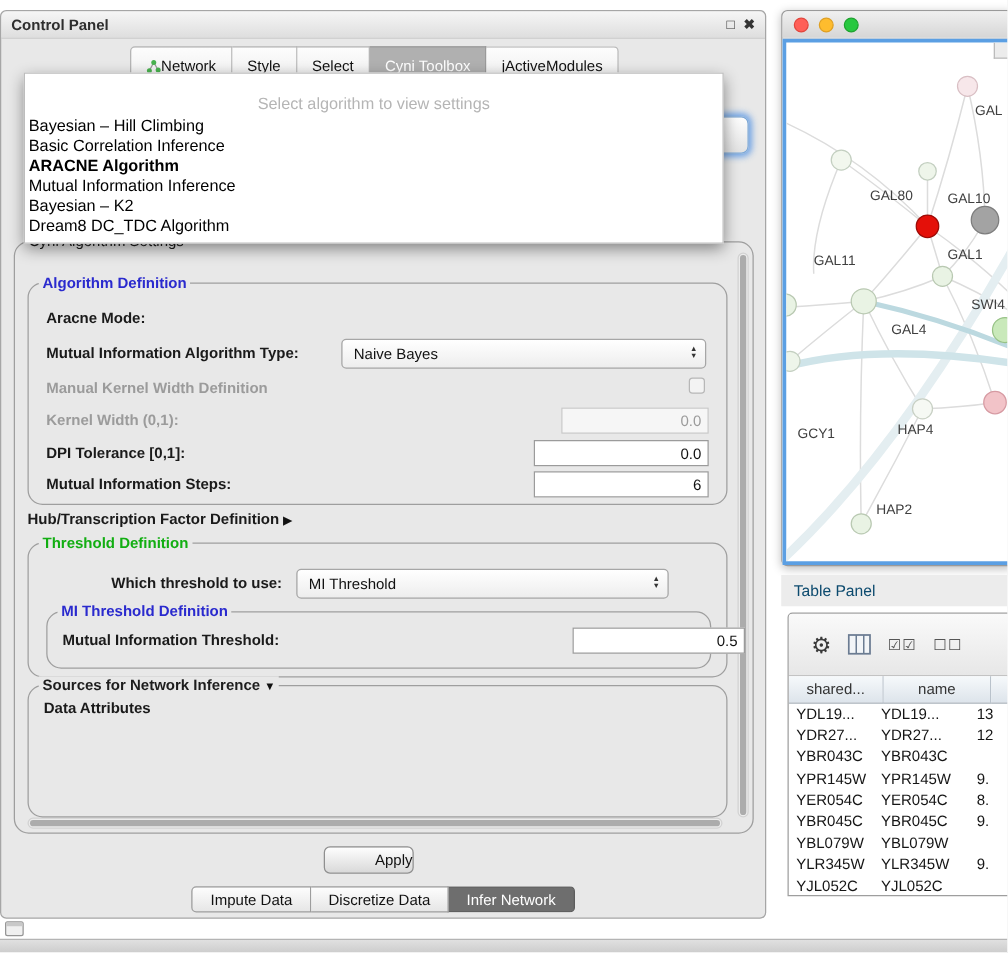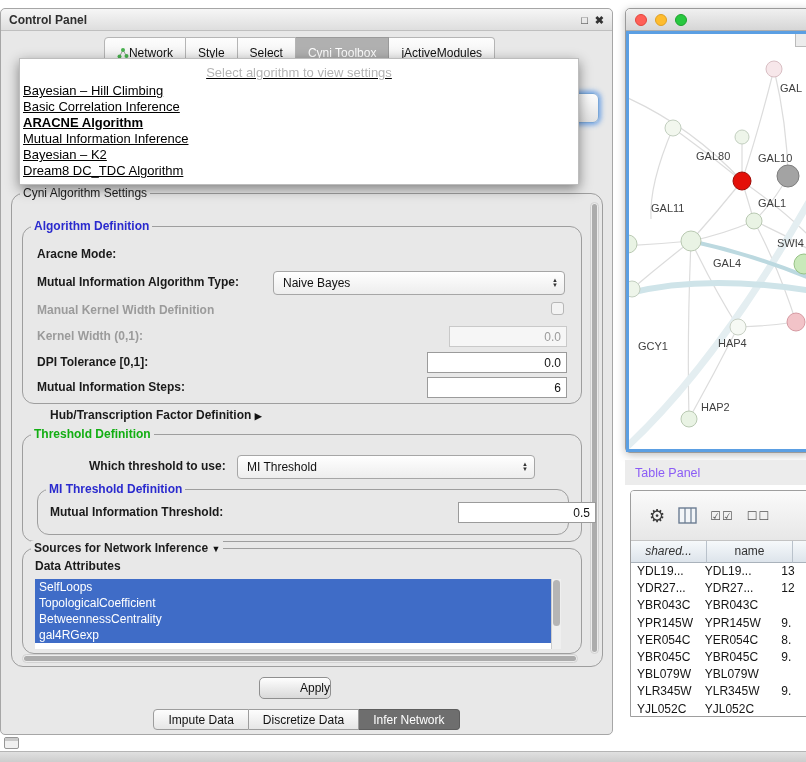--- a/index.html
+++ b/index.html
@@ -27,21 +27,21 @@
   .net-icon { width:12px; height:12px; }
 
   
   .combo-fragment { position:absolute; left:548px; top:84px; width:50px; height:30px;
     border:1px solid #7ba7d7; border-radius:6px; background:linear-gradient(#fdfdfd,#e2e2e2);
     box-shadow:0 0 5px 2px rgba(92,152,228,0.85); z-index:5; }
 
   
   .algo-popup { position:absolute; left:18px; top:49px; width:560px; z-index:30;
     background:#ffffff; border:1px solid #bdbdbd; box-shadow:0 4px 12px rgba(0,0,0,0.45);
-    padding:4px 0 5px;text-decoration:underline; }
+    padding:14px 0 5px; }
   .popup-placeholder { height:20px; line-height:20px; text-align:center; color:#b5b5b5; font-size:13px; }
   .popup-item { height:16px; line-height:16px; padding-left:3px; font-size:13px; color:#000; }
   .popup-item.selected { font-weight:bold; }
 
   
   .groupbox { position:absolute; border:1px solid #9e9e9e; border-radius:12px;padding-left:32px; }
   .legend { position:absolute; top:-8px; left:8px; background:#e8e8e8; padding:0 3px;
     font-size:12px; line-height:14px; color:#1d1d1d; white-space:nowrap; }
   .legend.bold { font-weight:bold; }
   .legend.blue { color:#2a2ace; font-weight:bold; }
@@ -107,38 +107,38 @@
   .net-content { position:absolute; left:0; right:0; top:22px; bottom:0;
     border:3px solid #5b9fe3; background:#ffffff; overflow:hidden; }
   .net-corner-box { position:absolute; right:0; top:0; width:12px; height:13px;
     background:#ececec; border-left:1px solid #bbb; border-bottom:1px solid #bbb; }
   .net-svg { position:absolute; left:0; top:0; }
   .net-svg text { font-family:"Liberation Sans",sans-serif; font-size:11px; fill:#3f3f3f; }
 
   
   .tp-strip { position:absolute; left:625px; top:460px; width:181px; height:25px;
     background:#ececec; display:flex; align-items:center; padding-left:10px; }
-  .tp-title { font-size:12.5px; color:#8b5cf6; }
+  .tp-title { font-size:12.5px; color:#0c4a6e; }
 
   .tbl-window { position:absolute; left:630px; top:490px; width:200px; height:227px;
     border:1px solid #9e9e9e; border-radius:4px 4px 0 0; background:#fff; overflow:hidden; }
   .tbl-toolbar { position:absolute; left:0; right:0; top:0; height:50px;
     background:linear-gradient(#fafafa,#e7e7e7); border-bottom:1px solid #c3c3c3;
     display:flex; align-items:center; gap:13px; padding-left:18px; }
   .tb-icon { font-size:18px; color:#3a3a3a; line-height:20px; }
   .tb-icon.small { font-size:12px; color:#555; letter-spacing:1px; }
   .tbl-header { position:absolute; left:0; top:50px; height:22px; display:flex; }
   .th { background:linear-gradient(#f6f9fb,#dde4eb); border-right:1px solid #b9c2cb;
     border-bottom:1px solid #a9b2bb; font-size:12px; color:#333; text-align:center; line-height:21px; }
   .tbl-body { position:absolute; left:0; right:0; top:72px; bottom:0; overflow:hidden; }
   .tr { display:flex; height:17.2px; }
   .td { font-size:12px; color:#151515; padding-left:6px; line-height:17px;
     white-space:nowrap; overflow:hidden; }
   .td.c1 { width:76px; } .td.c2 { width:86px; } .td.c3 { width:60px; }
-  .th.c1 { width:76px;font-style:italic; } .th.c2 { width:86px; } .th.c3 { width:60px; }
+  .th.c1 { width:76px; } .th.c2 { width:86px; } .th.c3 { width:60px; }
 
   
   .bottom-strip { position:absolute; left:0; top:751px; width:806px; height:11px;
     background:linear-gradient(#e0e0e0,#cdcdcd); border-top:1px solid #b4b4b4; }
   .corner-icon { position:absolute; left:4px; top:737px; width:15px; height:12px;
     border:1px solid #969696; border-radius:2px; background:#f0f0f0; }
   .corner-icon:before { content:""; position:absolute; left:0; right:0; top:0; height:3px;
     background:#c9c9c9; }
 </style>
 </head>
@@ -222,21 +222,21 @@
         <span class="fieldlabel disabled" style="left:14px; top:102px;">Kernel Width (0,1):</span>
         <input class="tinput disabled" style="left: 426px; top: 99px; width: 118px;" readonly="" value="0.0">
 
         <span class="fieldlabel" style="left:14px; top:128px;">DPI Tolerance [0,1]:</span>
         <input class="tinput" style="left: 404px; top: 125px; width: 140px;" value="0.0">
 
         <span class="fieldlabel" style="left:14px; top:153px;">Mutual Information Steps:</span>
         <input class="tinput" style="left: 404px; top: 150px; width: 140px;" value="6">
       </div>
 
-      <span class="fieldlabel" style="left:38px; top:214px;">
+      <span class="fieldlabel" style="left:10px; top:214px;">
         <span>Hub/Transcription Factor Definition</span>
         <span class="disclosure">▶</span>
       </span>
 
       <div class="groupbox" style="left:10px; top:240px; width:560px; height:108px;">
         <span class="legend green">Threshold Definition</span>
 
         <span class="fieldlabel" style="left:66px; top:24px;">Which threshold to use:</span>
         <div class="combo" style="left:214px; top:20px; width:298px;">
           <span>MI Threshold</span>
@@ -252,29 +252,20 @@
           <input class="tinput" style="left: 382px; top: 12px; width: 138px; margin-left: 38px;" value="0.5">
         </div>
       </div>
 
       <div class="groupbox" style="left:10px; top:354px; width:560px; height:106px;">
         <span class="legend bold">
           <span>Sources for Network Inference</span>
           <span class="disclosure">▼</span>
         </span>
         <span class="fieldlabel" style="left:12px; top:10px;">Data Attributes</span>
-        <div class="attr-list">
-          <div class="attr-item">SelfLoops</div>
-          <div class="attr-item">TopologicalCoefficient</div>
-          <div class="attr-item">BetweennessCentrality</div>
-          <div class="attr-item">gal4RGexp</div>
-          <div class="attr-scroll">
-              <div class="thumb"></div>
-            </div>
-        </div>
       </div>
     </div>
 
     <button class="apply-btn">Apply</button>
 
     <nav class="bottom-tabs">
       <div class="bt-tab">Impute Data</div>
       <div class="bt-tab">Discretize Data</div>
       <div class="bt-tab active">Infer Network</div>
     </nav>

